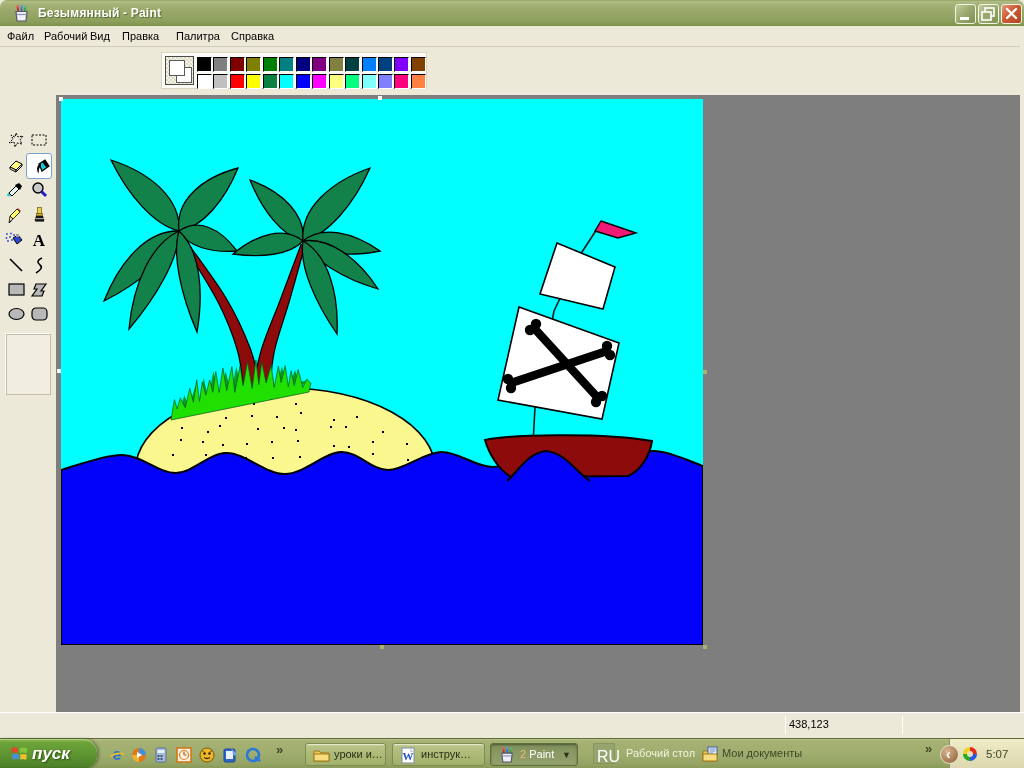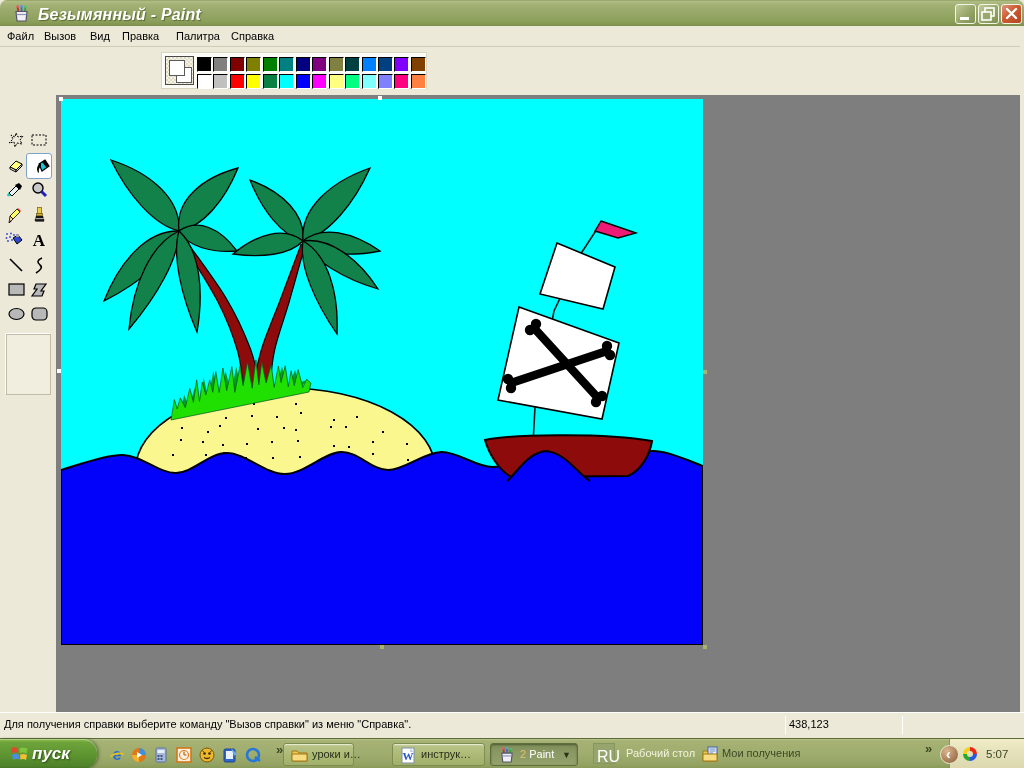--- a/index.html
+++ b/index.html
@@ -1,18 +1,18 @@
 <!DOCTYPE html>
 <html><head><meta charset="utf-8"><style>
 *{margin:0;padding:0;box-sizing:border-box;}
 body{width:1024px;height:768px;overflow:hidden;font-family:"Liberation Sans",sans-serif;background:#ECE9D8;position:relative;}
 .abs{position:absolute;}
 
 #titlebar{left:0;top:0;width:1024px;height:26px;background:linear-gradient(#8b9c5c 0%,#b0bd85 5%,#a3b175 18%,#97a768 50%,#8da05c 80%,#839551 95%,#7a8d47 100%);border-radius:7px 7px 0 0;}
-#titletext{left:38px;top:6px;color:#fff;font-size:16px;font-weight:bold;text-shadow:1px 1px 1px #5a6b33;letter-spacing:0.2px;font-style:italic;}
+#titletext{left:38px;top:6px;color:#fff;font-size:12px;font-weight:bold;text-shadow:1px 1px 1px #5a6b33;letter-spacing:0.2px;}
 .tbtn{top:4px;width:21px;height:20px;border-radius:3px;border:1px solid #f2f5e6;}
 .tbtn.olive{background:linear-gradient(135deg,#c2cb9a 0%,#99a86c 50%,#7e9052 100%);}
 #btnclose{background:linear-gradient(135deg,#e0957e 0%,#cc5b33 45%,#b34421 100%);}
 
 #menubar{left:0;top:26px;width:1024px;height:21px;background:#ECE9D8;border-bottom:1px solid #d0ccb8;}
 .mi{position:absolute;top:30px;font-size:11px;color:#000;}
 
 #toolstrip{left:0;top:47px;width:1024px;height:46px;background:#ECE9D8;}
 #palpanel{left:161px;top:5px;width:266px;height:37px;background:#fbfaf4;border:1px solid #d8d4c0;box-shadow:1px 1px 0 #fff inset;}
 #curcol{left:3px;top:3px;width:29px;height:29px;background:#f2efe2;background-image:repeating-conic-gradient(#dedac4 0 25%,#f5f3e8 0 50%);background-size:4px 4px;border:1px solid #4a4a4a;overflow:hidden;}
@@ -63,21 +63,21 @@
 <div class="abs tbtn olive" style="left:978px;"><svg width="19" height="18">
       <rect x="6" y="3" width="9" height="8" fill="none" stroke="#fff" stroke-width="1.6"></rect>
       <rect x="3" y="7" width="9" height="8" fill="#99a86c" stroke="#fff" stroke-width="1.6"></rect>
     </svg></div>
 <div class="abs tbtn" id="btnclose" style="left:1001px;"><svg width="19" height="18">
       <path d="M5,4 L14,13 M14,4 L5,13" stroke="#fff" stroke-width="2.4" stroke-linecap="round"></path>
     </svg></div>
 
 <div id="menubar" class="abs"></div>
 <div class="mi" style="left:7px;">Файл</div>
-<div class="mi" style="left:44px;">Вызов</div>
+<div class="mi" style="left:44px;">Рабочий</div>
 <div class="mi" style="left:90px;">Вид</div>
 <div class="mi" style="left:122px;">Правка</div>
 <div class="mi" style="left:176px;">Палитра</div>
 <div class="mi" style="left:231px;">Справка</div>
 
 <div id="toolstrip" class="abs">
   <div id="palpanel" class="abs">
     <div id="curcol" class="abs">
         <div class="ccsq" style="left:10px;top:10px;"></div>
         <div class="ccsq" style="left:3px;top:3px;z-index:2;"></div>
@@ -270,21 +270,20 @@
   <div class="handle abs" style="left:3px;top:2px;background:#fff;"></div>
   <div class="handle abs" style="left:322px;top:1px;background:#fff;"></div>
   <div class="handle abs" style="left:1px;top:274px;background:#fff;"></div>
   <div class="handle abs" style="left:647px;top:275px;background:#aab36e;"></div>
   <div class="handle abs" style="left:324px;top:550px;background:#aab36e;"></div>
   <div class="handle abs" style="left:647px;top:550px;background:#aab36e;"></div>
 </div>
 <div id="rightedge" class="abs"></div>
 
 <div id="statusbar" class="abs">
-  <div class="stx" style="left:4px;">Для получения справки выберите команду "Вызов справки" из меню "Справка".</div>
   <div class="stdiv" style="left:785px;"></div>
   <div class="stx" style="left:789px;">438,123</div>
   <div class="stdiv" style="left:902px;"></div>
 </div>
 
 <div id="taskbar" class="abs">
   <div id="startbtn" class="abs"></div>
   <div class="abs" style="left:9px;top:5px;width:21px;height:20px;"><svg width="21" height="20" viewBox="0 0 21 20">
 <path d="M2,4.5 Q5,2.5 8.5,4 L9.5,9 Q6,7.5 3,9.5 Z" fill="#e04a2a"></path>
 <path d="M10.5,4.2 Q14,2.5 18.5,4.5 L17.5,9.5 Q13.5,7.5 10.8,9.2 Z" fill="#7ec43c"></path>
@@ -327,21 +326,21 @@
     <div class="qlicon" style="left:222px;"><svg width="16" height="16">
         <rect x="2" y="2" width="11" height="13" rx="1.5" fill="#3068c8" stroke="#1c4490"></rect>
         <rect x="4" y="4" width="7" height="8" fill="#e8f0fc"></rect>
         <path d="M9,1 L15,7 L12,9 Z" fill="#70a8e8"></path>
       </svg></div>
     <div class="qlicon" style="left:245px;"><svg width="16" height="16">
         <circle cx="8" cy="8" r="6" fill="none" stroke="#2878d8" stroke-width="2.6"></circle>
         <path d="M10,10 L15,14" stroke="#2878d8" stroke-width="2.6"></path>
       </svg></div>
   <div class="chev abs" style="left:276px;top:3px;">»</div>
-  <div class="taskbtn abs" style="left:283px;width:71px;">
+  <div class="taskbtn abs" style="left:305px;width:81px;">
       <span style="position:absolute;left:7px;top:4px;"><svg width="17" height="14">
           <path d="M1,3 L6,3 L8,5 L16,5 L16,13 L1,13 Z" fill="#f0c850" stroke="#a07818"></path>
           <path d="M1,6 L16,6 L16,13 L1,13 Z" fill="#f8dc80" stroke="#a07818"></path>
         </svg></span>
       <span class="lbl">уроки и…</span>
     </div>
   <div class="taskbtn abs" style="left:392px;width:93px;">
       <span style="position:absolute;left:8px;top:3px;"><svg width="15" height="17">
           <rect x="1" y="1" width="12" height="15" fill="#fff" stroke="#8090b0"></rect>
           <path d="M9,1 L13,5 L9,5 Z" fill="#c8d4e8"></path>
@@ -366,21 +365,21 @@
   <div class="abs" style="left:593px;top:4px;width:22px;height:21px;background:#95a56d;border:1px solid #86965c;">
       <span style="position:absolute;left:3px;top:4px;font-size:16px;color:#fff;">RU</span>
     </div>
   <div class="abs" style="left:626px;top:8px;font-size:11px;color:#f4f2dd;">Рабочий стол</div>
   <div class="abs" style="left:702px;top:7px;width:17px;height:16px;"><svg width="17" height="16">
         <path d="M1,5 L5,5 L7,7 L15,7 L15,15 L1,15 Z" fill="#f0c850" stroke="#a07818"></path>
         <rect x="6" y="1" width="9" height="9" fill="#e8f0fc" stroke="#4060a0"></rect>
         <path d="M7.5,3 L13.5,3 M7.5,5 L13.5,5 M7.5,7 L11,7" stroke="#7088c0" stroke-width="1"></path>
         <path d="M1,8 L15,8 L15,15 L1,15 Z" fill="#f8dc80" stroke="#a07818"></path>
       </svg></div>
-  <div class="abs" style="left:722px;top:8px;font-size:11px;color:#3c4726;">Мои получения</div>
+  <div class="abs" style="left:722px;top:8px;font-size:11px;color:#3c4726;">Мои документы</div>
   <div class="chev abs" style="left:925px;top:2px;">»</div>
   <div id="tray" class="abs"></div>
   <div class="abs" style="left:940px;top:6px;width:19px;height:19px;border-radius:50%;background:radial-gradient(circle at 35% 30%,#d9b690,#a87e58 60%,#8a6240);border:1px solid #e8e4c8;">
       <span style="position:absolute;left:5px;top:0px;color:#fff;font-size:14px;font-weight:bold;">‹</span>
     </div>
   <div class="abs" style="left:962px;top:7px;width:16px;height:16px;"><svg width="16" height="16" viewBox="0 0 16 16">
         <path d="M8,1 A7,7 0 0 1 15,8 L11,8 A3,3 0 0 0 8,5 Z" fill="#e82818"></path>
         <path d="M15,8 A7,7 0 0 1 8,15 L8,11 A3,3 0 0 0 11,8 Z" fill="#2858e0"></path>
         <path d="M8,15 A7,7 0 0 1 1,8 L5,8 A3,3 0 0 0 8,11 Z" fill="#28a828"></path>
         <path d="M1,8 A7,7 0 0 1 8,1 L8,5 A3,3 0 0 0 5,8 Z" fill="#f0d020"></path>

